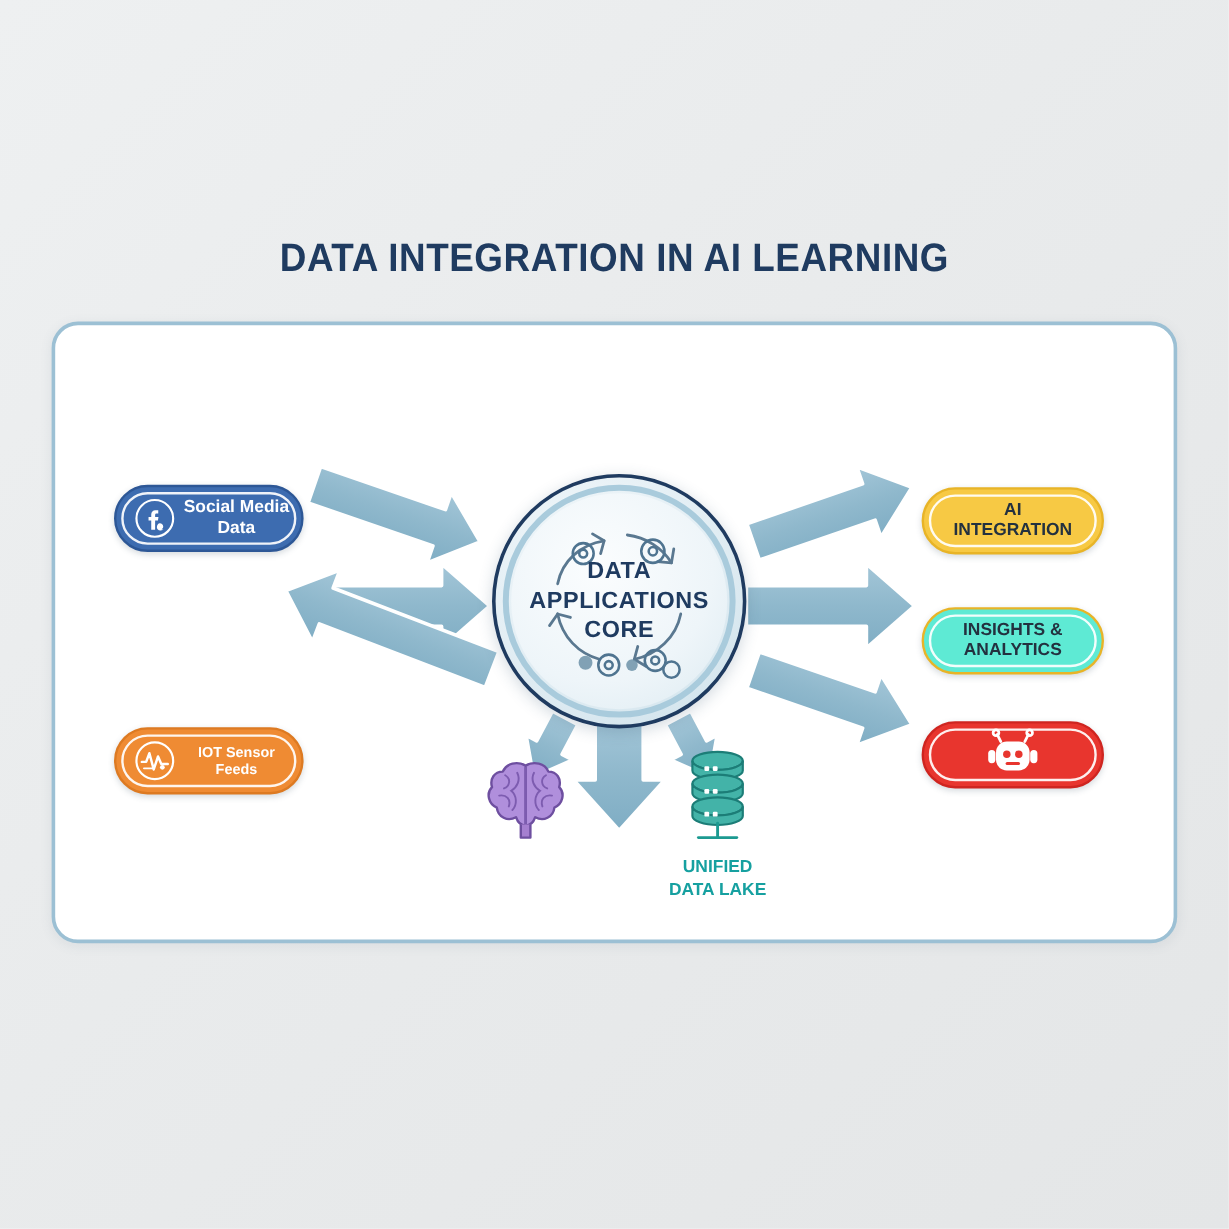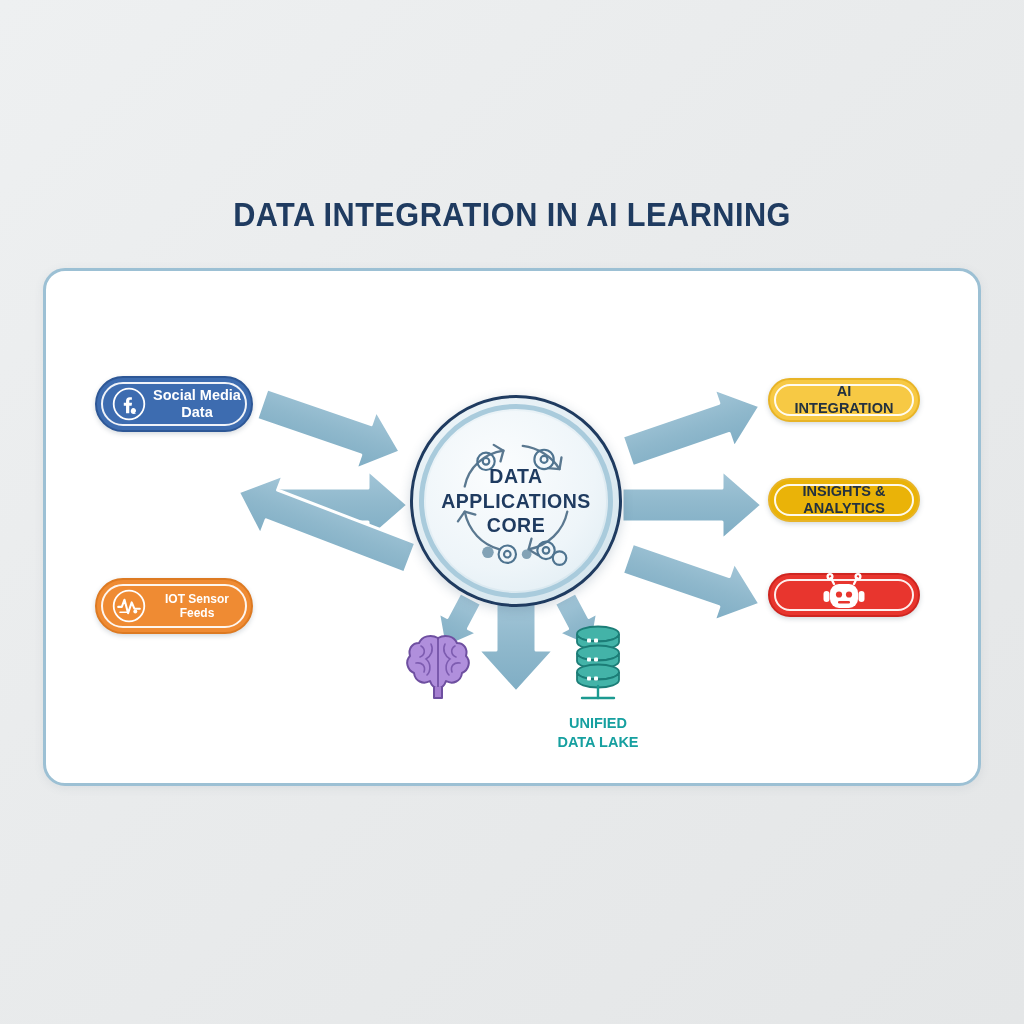--- a/index.html
+++ b/index.html
@@ -38,20 +38,21 @@
   
   .flowsvg{position:absolute;left:0;top:0;width:1024px;height:1024px;pointer-events:none;}
 
   
   .pill{
     position:absolute;
     box-sizing:border-box;
     border-radius:34px;
     display:flex;align-items:center;
     box-shadow:0 2px 5px rgba(60,80,100,.22);
+    margin-top:28px;
   }
   .pill .inner-ring{
     position:absolute;inset:4px;
     border:2px solid rgba(255,255,255,.92);
     border-radius:30px;
     pointer-events:none;
   }
   .pill .lbl{
     position:relative;z-index:2;
     font-size:14.5px;font-weight:bold;line-height:1.18;
@@ -62,24 +63,24 @@
   .src{width:158px;height:56px;padding-left:8px;}
   .src .lbl{color:#fff;flex:1;text-align:center;padding-right:4px;}
   .src .ic{position:relative;z-index:2;width:36px;height:36px;margin-left:6px;flex:none;}
 
   #node-social{left:95px;top:376px;background:#3d6cb0;border:2px solid #2d5796;}
   #node-db    {left:95px;top:477px;background:#4ba36b;border:2px solid #3c8a59;}
   #node-iot   {left:95px;top:578px;background:#ef8b33;border:2px solid #dd7a22;}
   #node-iot .lbl{font-size:12px;}
 
   
-  .out{width:152px;height:44px;justify-content:center;}
+  .out{width:152px;height:56px;justify-content:center;}
   .out .lbl{color:#23313f;}
   #node-apps    {left:768px;top:378px;background:#f7c944;border:2px solid #e8b427;}
-  #node-insights{left:768px;top:478px;background:#eab308;border:2px solid #e8b427;}
+  #node-insights{left:768px;top:478px;background:#5eead4;border:2px solid #e8b427;}
   #node-robot   {left:768px;top:573px;background:#e8352e;border:2px solid #cf2520;}
 
   
   .core{
     position:absolute;left:410px;top:395px;width:212px;height:212px;
     border-radius:50%;
     background:radial-gradient(circle at 38% 32%, #f4f9fb 0%, #e3eef4 52%, #cadfe9 100%);
     border:3px solid #1f3b60;
     box-sizing:border-box;
     box-shadow:0 3px 12px rgba(50,80,110,.22);

